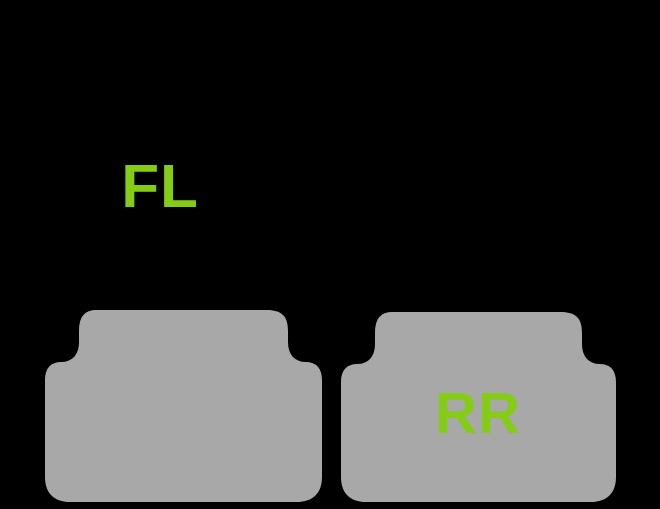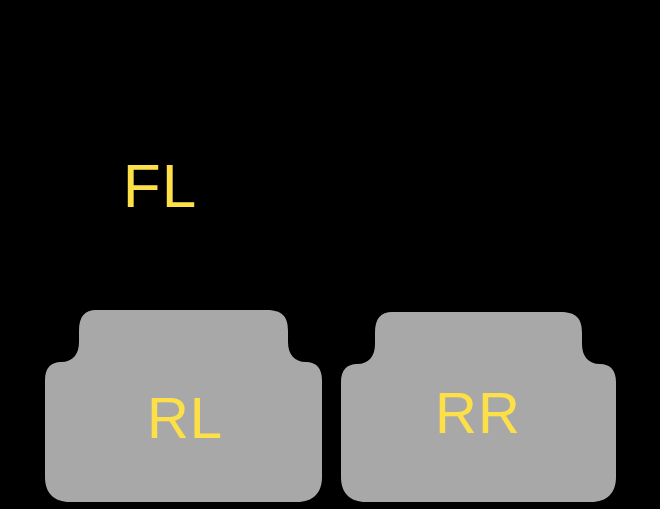--- a/index.html
+++ b/index.html
@@ -18,22 +18,22 @@
   .mats-svg {
     position: absolute;
     left: 0;
     top: 0;
   }
   .mat-label {
     position: absolute;
     display: flex;
     align-items: center;
     justify-content: center;
-    color: #fde047;
-    font-weight: normal;
+    color: #84cc16;
+    font-weight: bold;
     letter-spacing: 1px;
     user-select: none;
   }
   .front-label {
     font-size: 62px;
   }
   .rear-label {
     font-size: 58px;
   }
 </style>
@@ -53,17 +53,16 @@
              C 582 356 588 364 600 364 C 610 364 616 370 616 382
              L 616 477 C 616 493 607 502 591 502 L 366 502
              C 350 502 341 493 341 477 L 341 382
              C 341 370 347 364 357 364 C 369 364 375 356 375 344
              L 375 333 C 375 318 381 312 392 312 Z" fill="#a8a8a8"></path>
   </svg>
 
   <div class="mat-label front-label" style="left:100px; top:150px; width:120px; height:70px;">FL</div>
 
 
-  <div class="mat-label rear-label" style="left:125px; top:382px; width:120px; height:70px;">RL</div>
 
   <div class="mat-label rear-label" style="left:418px; top:377px; width:120px; height:70px;">RR</div>
 
 </div>
 
 </body></html>

